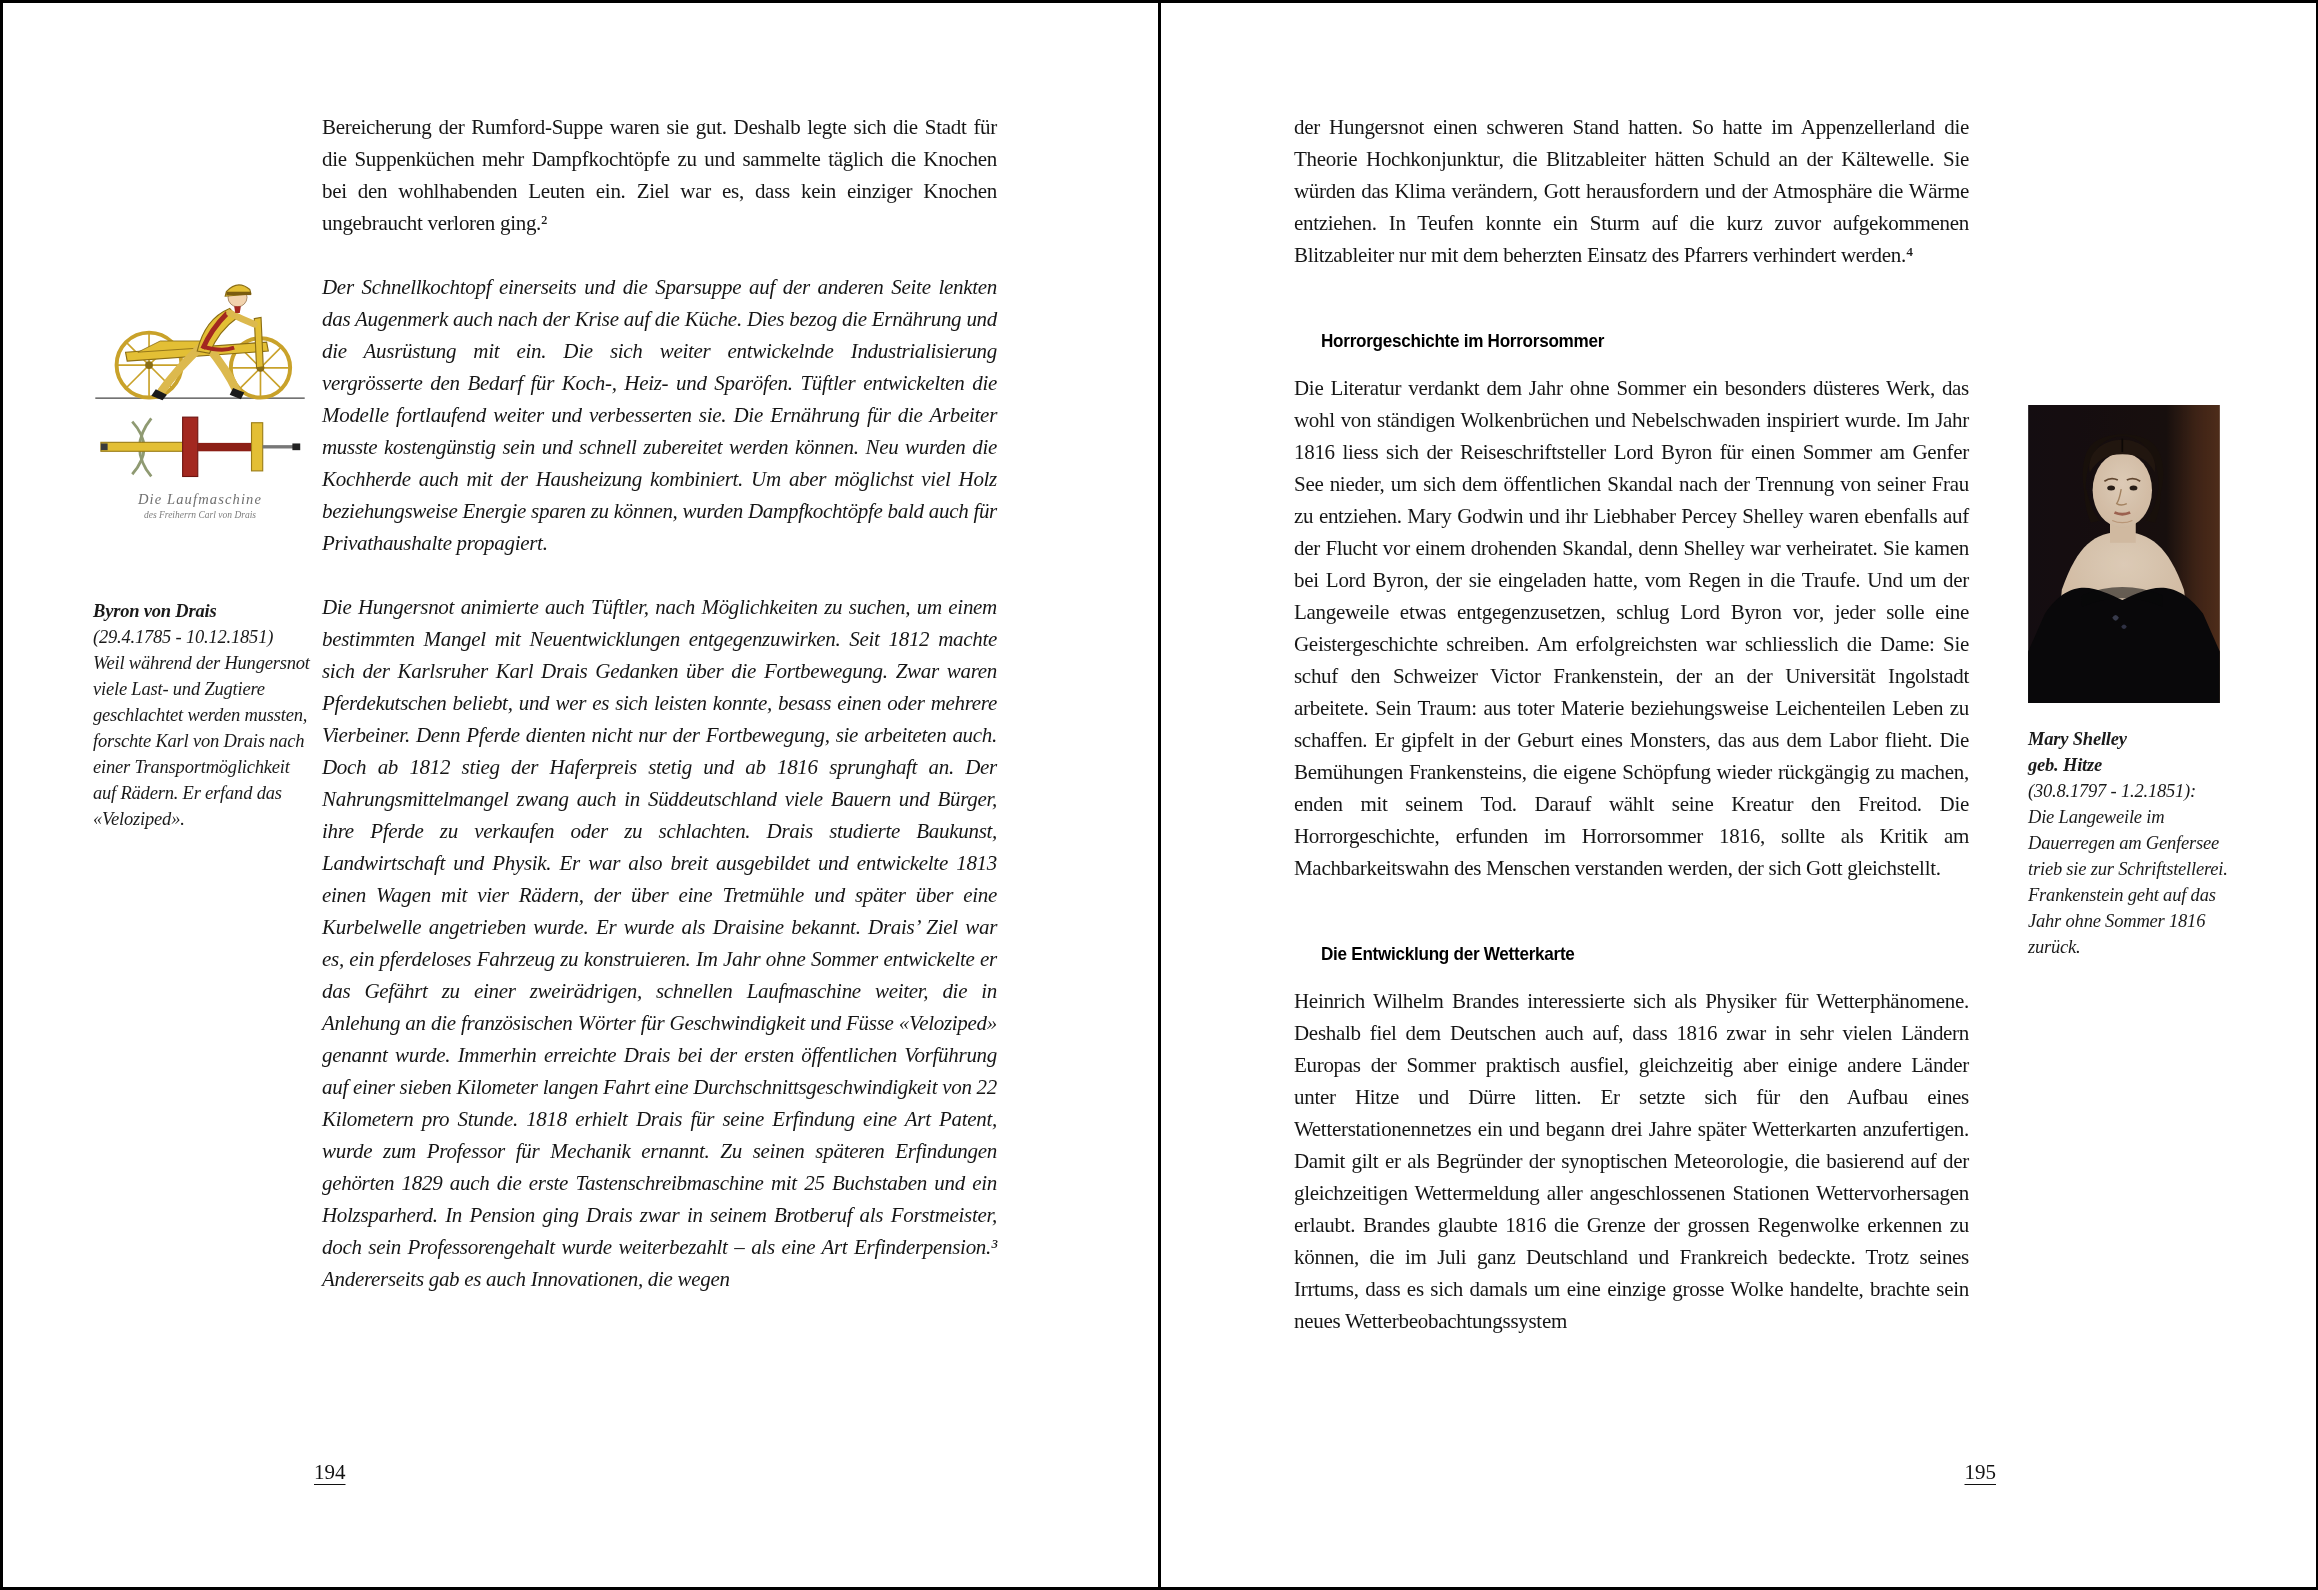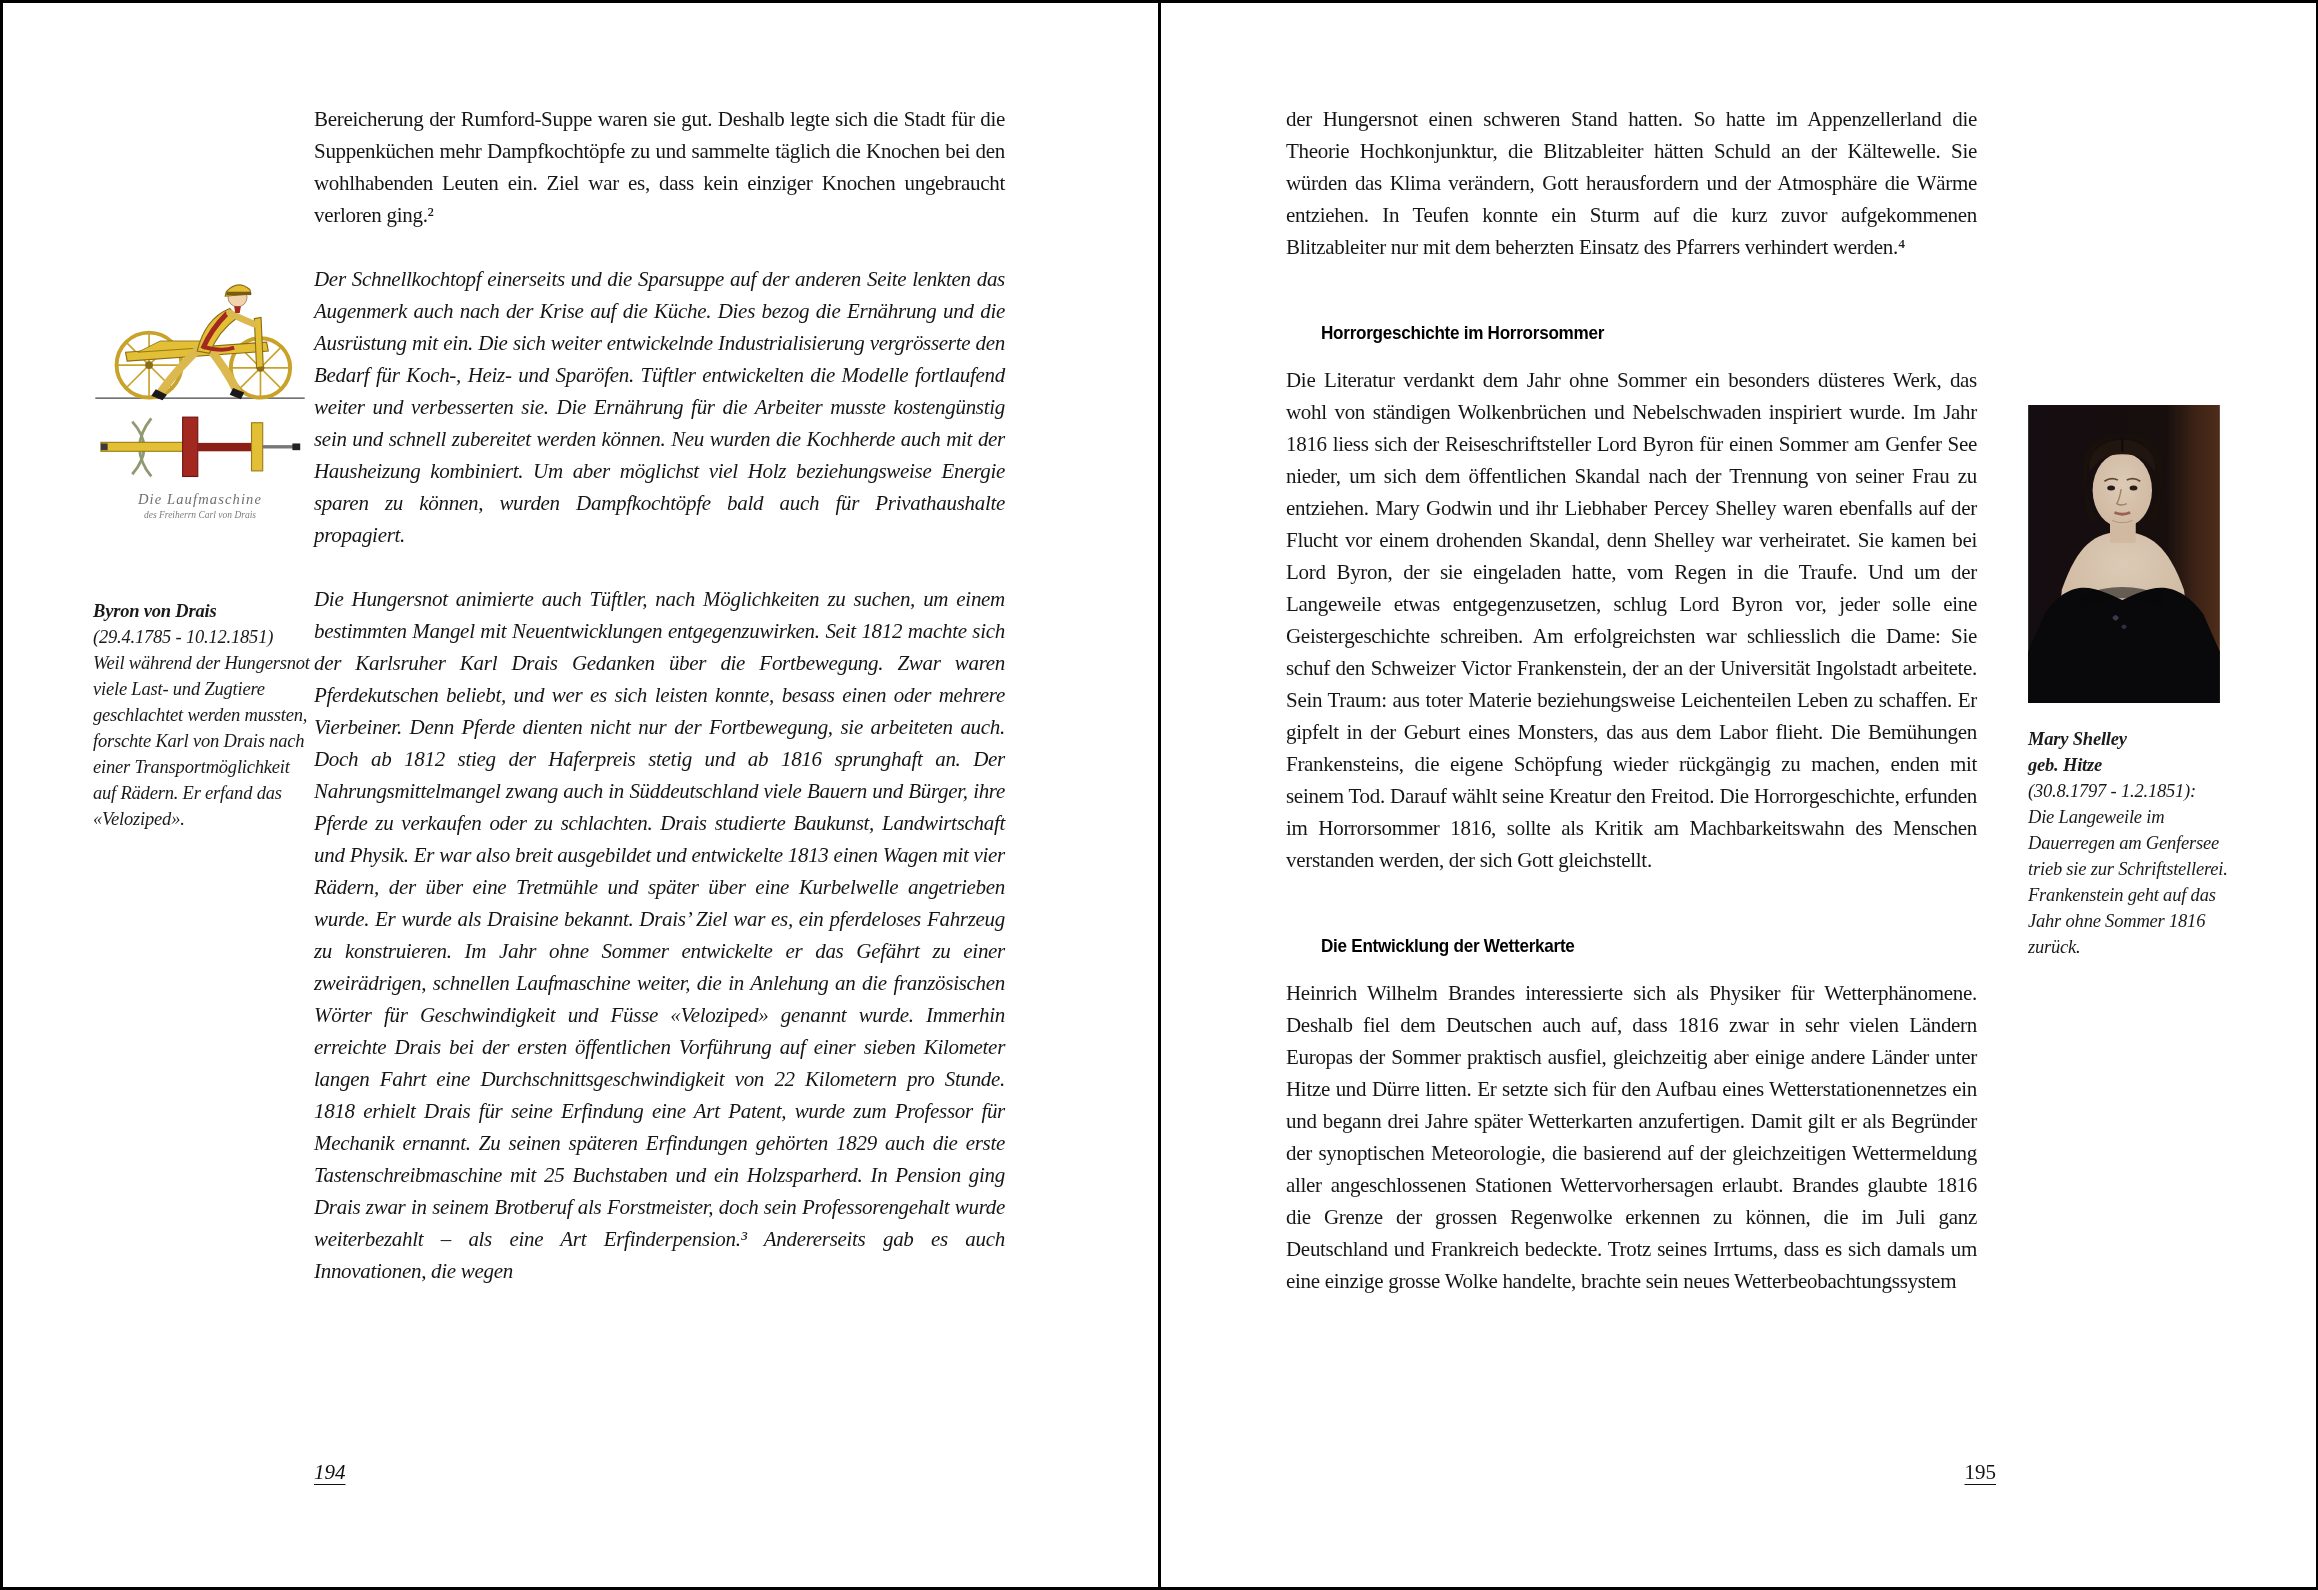--- a/index.html
+++ b/index.html
@@ -12,21 +12,21 @@
   .edge-top{left:0;top:0;width:2319px;height:2.8px;}
   .edge-bottom{left:0;top:1587px;width:2319px;height:3.4px;}
   .edge-left{left:0;top:0;width:2.8px;height:1590px;}
   .edge-right{left:2316px;top:0;width:2.8px;height:1590px;}
   .gutter{position:absolute;left:1158px;top:0;width:2.8px;height:1590px;background:#000;}
 
   
   .textcol{position:absolute;top:103px;width:691px;font-size:21px;line-height:32px;letter-spacing:-0.3px;}
   .textcol-left{left:314px;}
   .textcol-right{left:1286px;}
-  .para{margin:0;text-align:justify;}
+  .para{margin:8px;text-align:justify;}
   .para + .para{margin-top:32px;font-style:italic;}
   .section-heading{
     margin:52px 0 17px 0;padding-left:35px;
     font-family:"Liberation Sans",sans-serif;font-weight:bold;font-size:19px;line-height:28px;
     letter-spacing:-0.3px;color:#000;text-align:left;
   }
   .section-heading > span{display:inline-block;transform:scaleX(0.9);transform-origin:0 50%;white-space:nowrap;}
   .textcol-right .section-heading{margin-top:56px;}
 
   
@@ -40,21 +40,21 @@
   .figure-box{position:absolute;}
   .fig-drais{left:93px;top:257px;width:214px;height:271px;}
   .fig-mary{left:2028px;top:405px;width:192px;height:298px;}
   .figure-box svg{display:block;width:100%;height:100%;}
 
   
   .page-number{
     position:absolute;top:1460px;font-size:21px;line-height:25px;color:#111;
     text-decoration:underline;text-decoration-thickness:1.4px;text-underline-offset:5px;
   }
-  .pn-left{left:314px;font-style:italic;}
+  .pn-left{left:314px;}
   .pn-right{left:1840px;width:156px;text-align:right;}
 </style>
 </head>
 <body>
 
 <div class="canvas">
 
   <div class="edge edge-top"></div>
   <div class="edge edge-bottom"></div>
   <div class="edge edge-left"></div>

